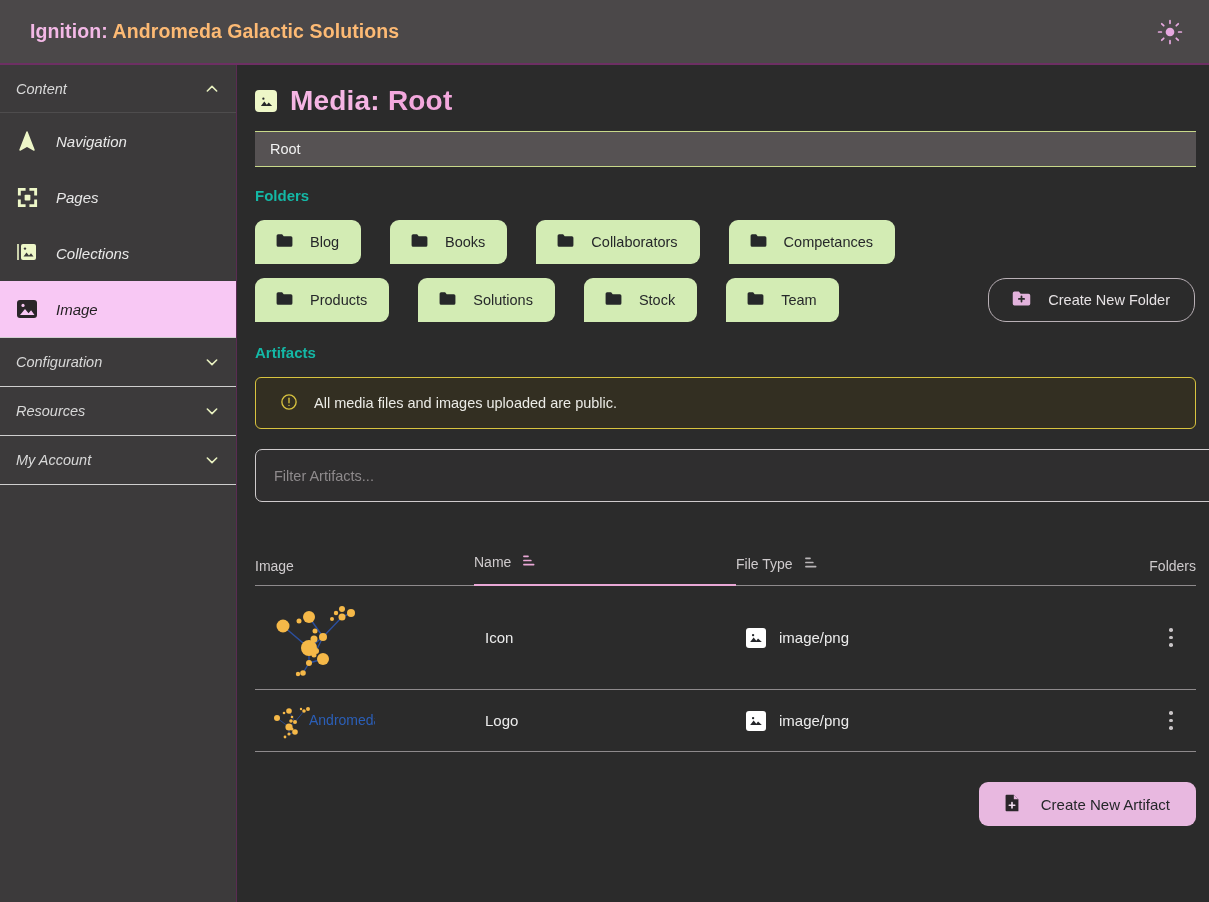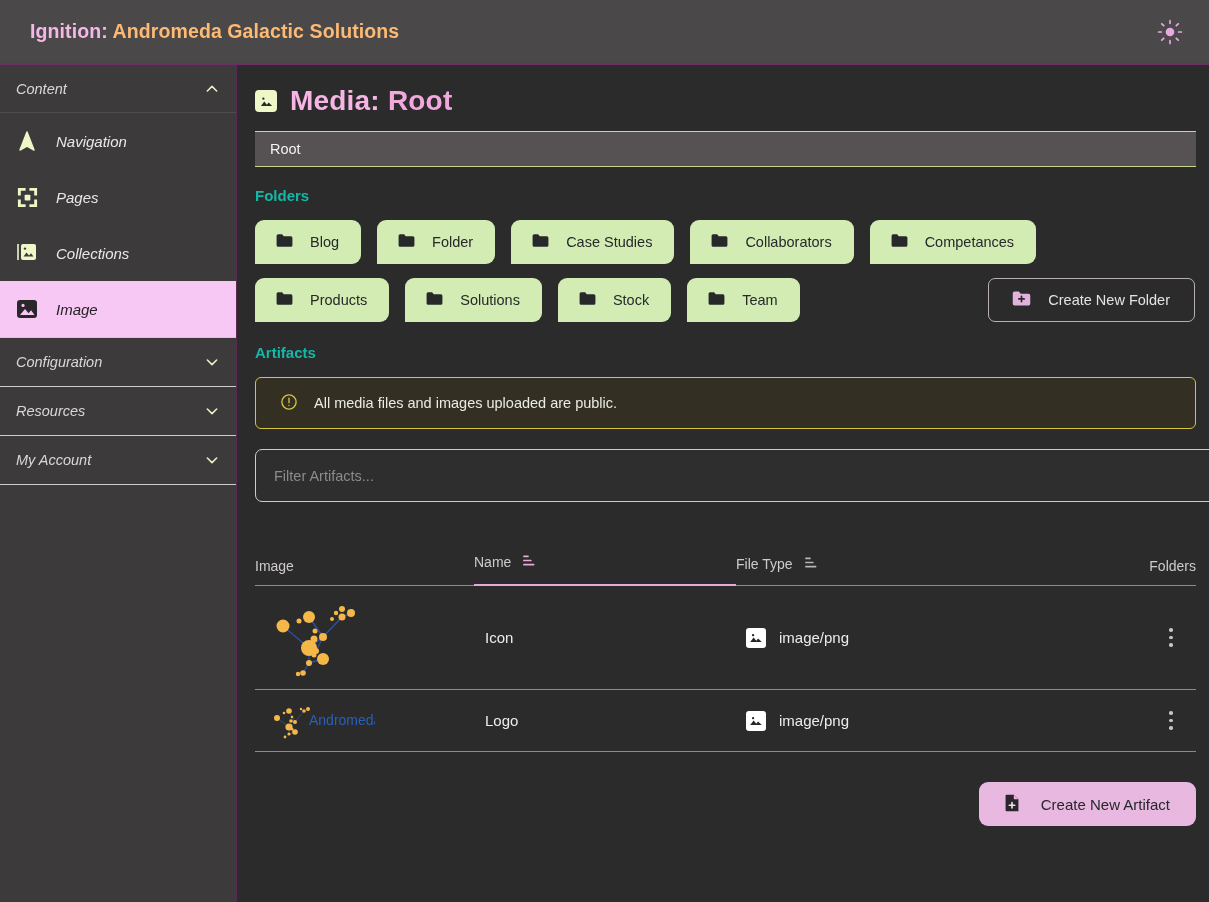--- a/index.html
+++ b/index.html
@@ -119,40 +119,40 @@
     color: #14b8a6;
     font-size: 15px;
     font-weight: bold;
     margin-bottom: 16px;
   }
 
   
   .folders-wrap { margin-bottom: 22px; }
   .folder-row {
     display: flex;
-    gap: 16px;
+    gap: 29px;
     margin-bottom: 14px;
   }
   .folder-chip {
     background: #d3ecb4;
     color: #26282a;
     height: 44px;
     border-radius: 9px 9px 9px 0;
     display: flex; align-items: center;
     gap: 16px;
     padding: 0 22px 0 20px;
     font-size: 14.5px;
     cursor: pointer;
     white-space: nowrap;
   }
   .btn-outline {
     margin-left: auto;
     height: 44px;
     border: 1px solid #b9b0b6;
-    border-radius: 7px;
+    border-radius: 18px;
     background: transparent;
     color: #e6e2e4;
     display: flex; align-items: center;
     gap: 16px;
     padding: 0 24px 0 22px;
     font-size: 14.5px;
     cursor: pointer;
     white-space: nowrap;
   }
 
@@ -410,27 +410,21 @@
       <div class="folder-chip">
         <span><svg width="19" height="19" viewBox="0 0 24 24" fill="#26282a">
               <path d="M2 6a2 2 0 0 1 2-2h5l2 2.5h9a2 2 0 0 1 2 2V18a2 2 0 0 1-2 2H4a2 2 0 0 1-2-2z"></path>
             </svg></span>
         <span>Blog</span>
       </div>
       <div class="folder-chip">
         <span><svg width="19" height="19" viewBox="0 0 24 24" fill="#26282a">
               <path d="M2 6a2 2 0 0 1 2-2h5l2 2.5h9a2 2 0 0 1 2 2V18a2 2 0 0 1-2 2H4a2 2 0 0 1-2-2z"></path>
             </svg></span>
-        <span>Folder</span>
-      </div>
-      <div class="folder-chip">
-        <span><svg width="19" height="19" viewBox="0 0 24 24" fill="#26282a">
-              <path d="M2 6a2 2 0 0 1 2-2h5l2 2.5h9a2 2 0 0 1 2 2V18a2 2 0 0 1-2 2H4a2 2 0 0 1-2-2z"></path>
-            </svg></span>
-        <span>Case Studies</span>
+        <span>Books</span>
       </div>
       <div class="folder-chip">
         <span><svg width="19" height="19" viewBox="0 0 24 24" fill="#26282a">
               <path d="M2 6a2 2 0 0 1 2-2h5l2 2.5h9a2 2 0 0 1 2 2V18a2 2 0 0 1-2 2H4a2 2 0 0 1-2-2z"></path>
             </svg></span>
         <span>Collaborators</span>
       </div>
       <div class="folder-chip">
         <span><svg width="19" height="19" viewBox="0 0 24 24" fill="#26282a">
               <path d="M2 6a2 2 0 0 1 2-2h5l2 2.5h9a2 2 0 0 1 2 2V18a2 2 0 0 1-2 2H4a2 2 0 0 1-2-2z"></path>

